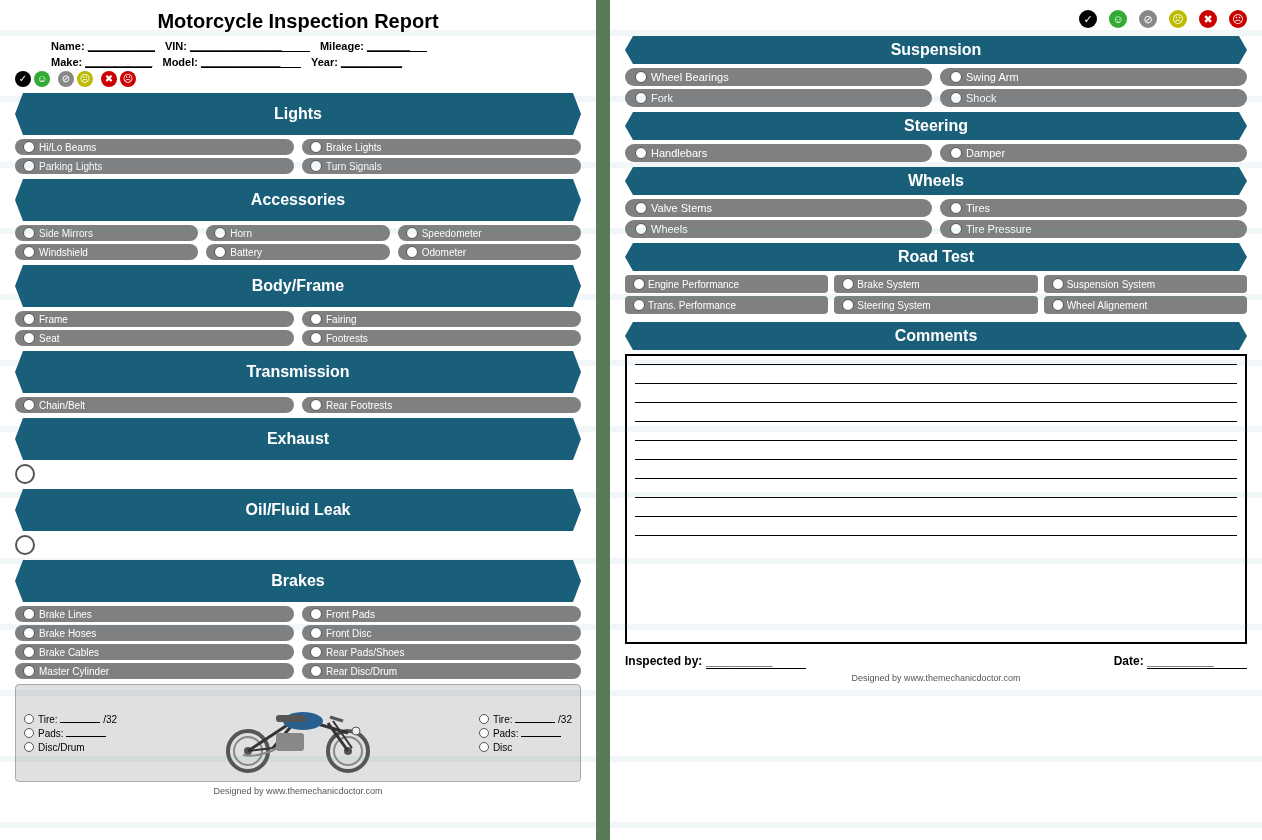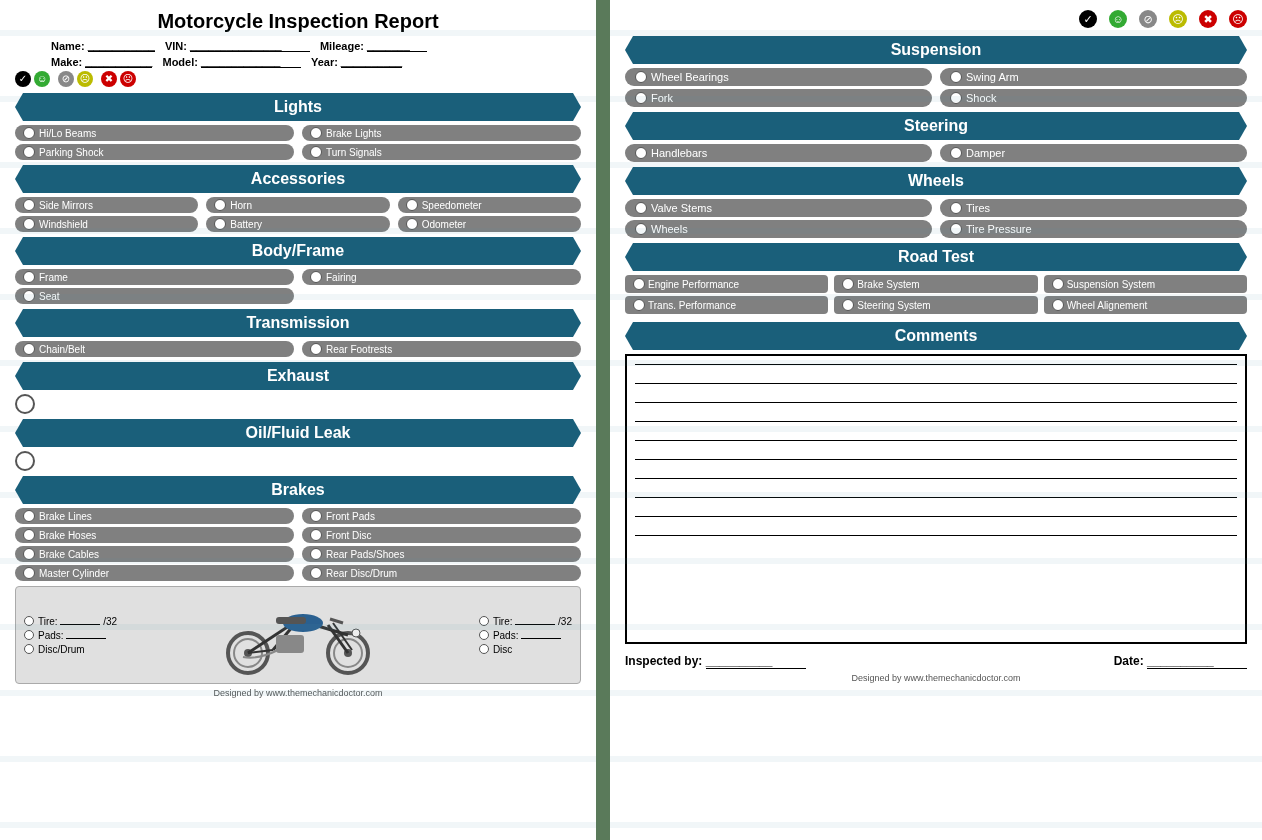--- a/index.html
+++ b/index.html
@@ -79,21 +79,21 @@
       align-items: center;
       gap: 3px;
     }
     
     .section-header {
       background: #1a5f7a;
       color: #fff;
       text-align: center;
       font-size: 16px;
       font-weight: bold;
-      padding: 5px 10px;
+      padding: 12px 10px;
       margin: 5px 0 4px 0;
       clip-path: polygon(8px 0%, calc(100% - 8px) 0%, 100% 50%, calc(100% - 8px) 100%, 8px 100%, 0% 50%);
     }
     .items-grid {
       display: grid;
       grid-template-columns: 1fr 1fr;
       gap: 3px 8px;
       margin-bottom: 3px;
     }
     .items-grid-3 {
@@ -310,21 +310,21 @@
     <div class="check-item">
       <div class="check-circle"></div>
       <span>Hi/Lo Beams</span>
     </div>
     <div class="check-item">
       <div class="check-circle"></div>
       <span>Brake Lights</span>
     </div>
     <div class="check-item">
       <div class="check-circle"></div>
-      <span>Parking Shock</span>
+      <span>Parking Lights</span>
     </div>
     <div class="check-item">
       <div class="check-circle"></div>
       <span>Turn Signals</span>
     </div>
   </div>
 
   <div class="section-header">Accessories</div>
   <div class="items-grid-3">
     <div class="check-item">
@@ -359,20 +359,24 @@
       <div class="check-circle"></div>
       <span>Frame</span>
     </div>
     <div class="check-item">
       <div class="check-circle"></div>
       <span>Fairing</span>
     </div>
     <div class="check-item">
       <div class="check-circle"></div>
       <span>Seat</span>
+    </div>
+    <div class="check-item">
+      <div class="check-circle"></div>
+      <span>Footrests</span>
     </div>
   </div>
 
   <div class="section-header">Transmission</div>
   <div class="items-grid">
     <div class="check-item">
       <div class="check-circle"></div>
       <span>Chain/Belt</span>
     </div>
     <div class="check-item">

